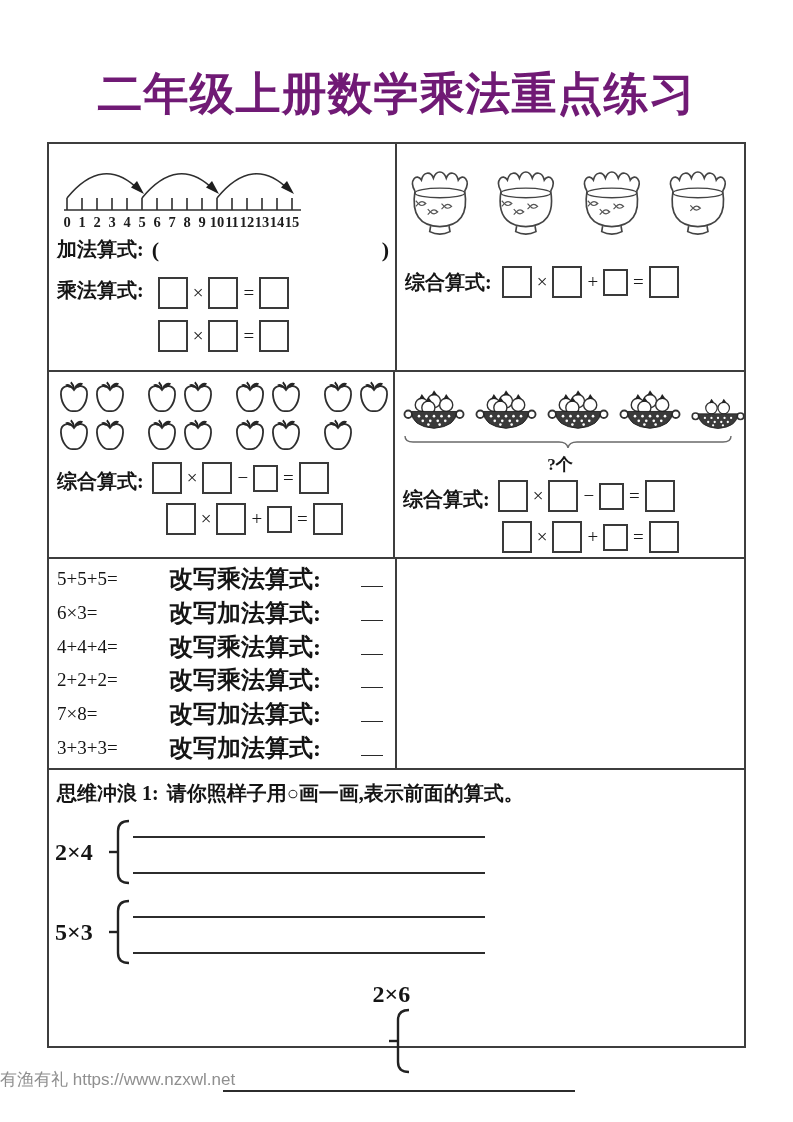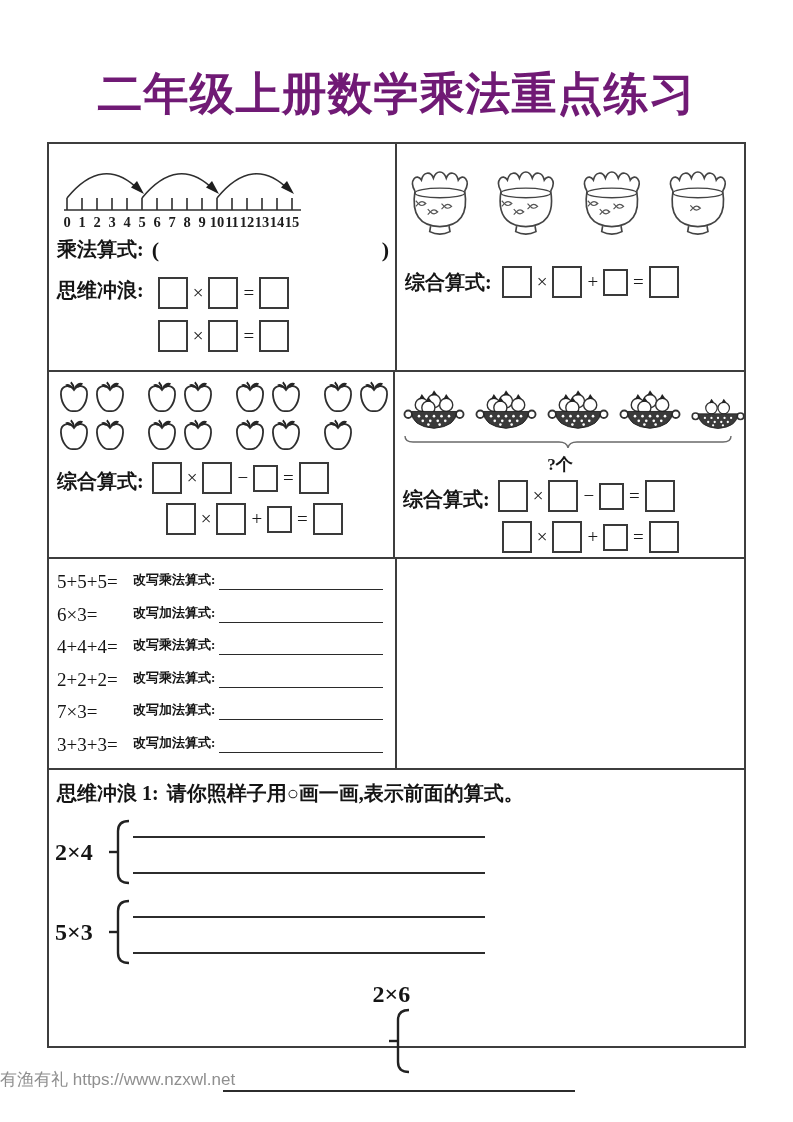--- a/index.html
+++ b/index.html
@@ -48,23 +48,23 @@
   .apple{width:34px;height:36px;}
   .r2eq{display:flex;align-items:flex-start;margin:8px 0 0 8px;}
   .r2eq .zlabel{margin-top:6px;}
   .r2eq .eqcol{gap:9px;margin-left:8px;}
 
   .basketrow{display:flex;gap:10px;margin:16px 4px 0 8px;align-items:flex-end;}
   .bracewrap{margin:2px 0 0 8px;}
   .qlabel{text-align:center;width:330px;font-size:17px;font-weight:700;margin-top:0px;}
 
   .r3col{display:flex;flex-direction:column;justify-content:space-evenly;height:100%;padding:2px 8px;box-sizing:border-box;}
-  .rwrow{display:flex;align-items:flex-start;}
+  .rwrow{display:flex;align-items:center;gap:36px;}
   .expr{font-size:19px;width:76px;white-space:nowrap;}
-  .rlabel{font-weight:700;font-size:13px;white-space:nowrap;}
+  .rlabel{font-weight:700;font-size:24px;white-space:nowrap;}
   .rwexpr{font-size:20px;}
   .ansline{flex:1;border-bottom:1.7px solid #2a2a2a;height:18px;margin:0 4px 3px 4px;}
 
   .heading{margin:10px 0 0 8px;font-size:20px;font-weight:700;}
   .hlabel{margin-right:8px;margin-top:23px;}
   .braceitem{display:flex;align-items:center;margin-left:6px;font-weight:bold;}
   .braceitem.i1{margin-top:12px;}
   .braceitem.i2{margin-top:14px;}
   .braceitem.i3{margin-top:16px;flex-direction:column;}
   .bexpr{font-size:24px;width:54px;white-space:nowrap;}
@@ -167,27 +167,27 @@
         <text x="136" y="75" text-anchor="middle">8</text>
         <text x="151" y="75" text-anchor="middle">9</text>
         <text x="166" y="75" text-anchor="middle">10</text>
         <text x="181" y="75" text-anchor="middle">11</text>
         <text x="196" y="75" text-anchor="middle">12</text>
         <text x="211" y="75" text-anchor="middle">13</text>
         <text x="226" y="75" text-anchor="middle">14</text>
         <text x="241" y="75" text-anchor="middle">15</text>
       </svg>
       <div class="addline">
-        <span class="zlabel">乘法算式:</span>
+        <span class="zlabel">加法算式:</span>
         <span class="paren" style="margin-left:8px">(</span>
         <span class="spacer"></span>
         <span class="paren">)</span>
       </div>
       <div class="multblock">
-        <span class="zlabel">思维冲浪:</span>
+        <span class="zlabel">乘法算式:</span>
         <div class="eqcol">
           <div class="eqrow">
             <span class="bx"></span>
             <span class="op">×</span>
             <span class="bx"></span>
             <span class="op">=</span>
             <span class="bx"></span>
           </div>
           <div class="eqrow">
             <span class="bx"></span>
@@ -409,21 +409,21 @@
           <span class="expr">4+4+4=</span>
           <span class="rlabel">改写乘法算式:</span>
           <span class="ansline"></span>
         </div>
         <div class="rwrow">
           <span class="expr">2+2+2=</span>
           <span class="rlabel">改写乘法算式:</span>
           <span class="ansline"></span>
         </div>
         <div class="rwrow">
-          <span class="expr">7×3=</span>
+          <span class="expr">7×8=</span>
           <span class="rlabel">改写加法算式:</span>
           <span class="ansline"></span>
         </div>
         <div class="rwrow">
           <span class="expr">3+3+3=</span>
           <span class="rlabel">改写加法算式:</span>
           <span class="ansline"></span>
         </div>
       </div>
     </div>

